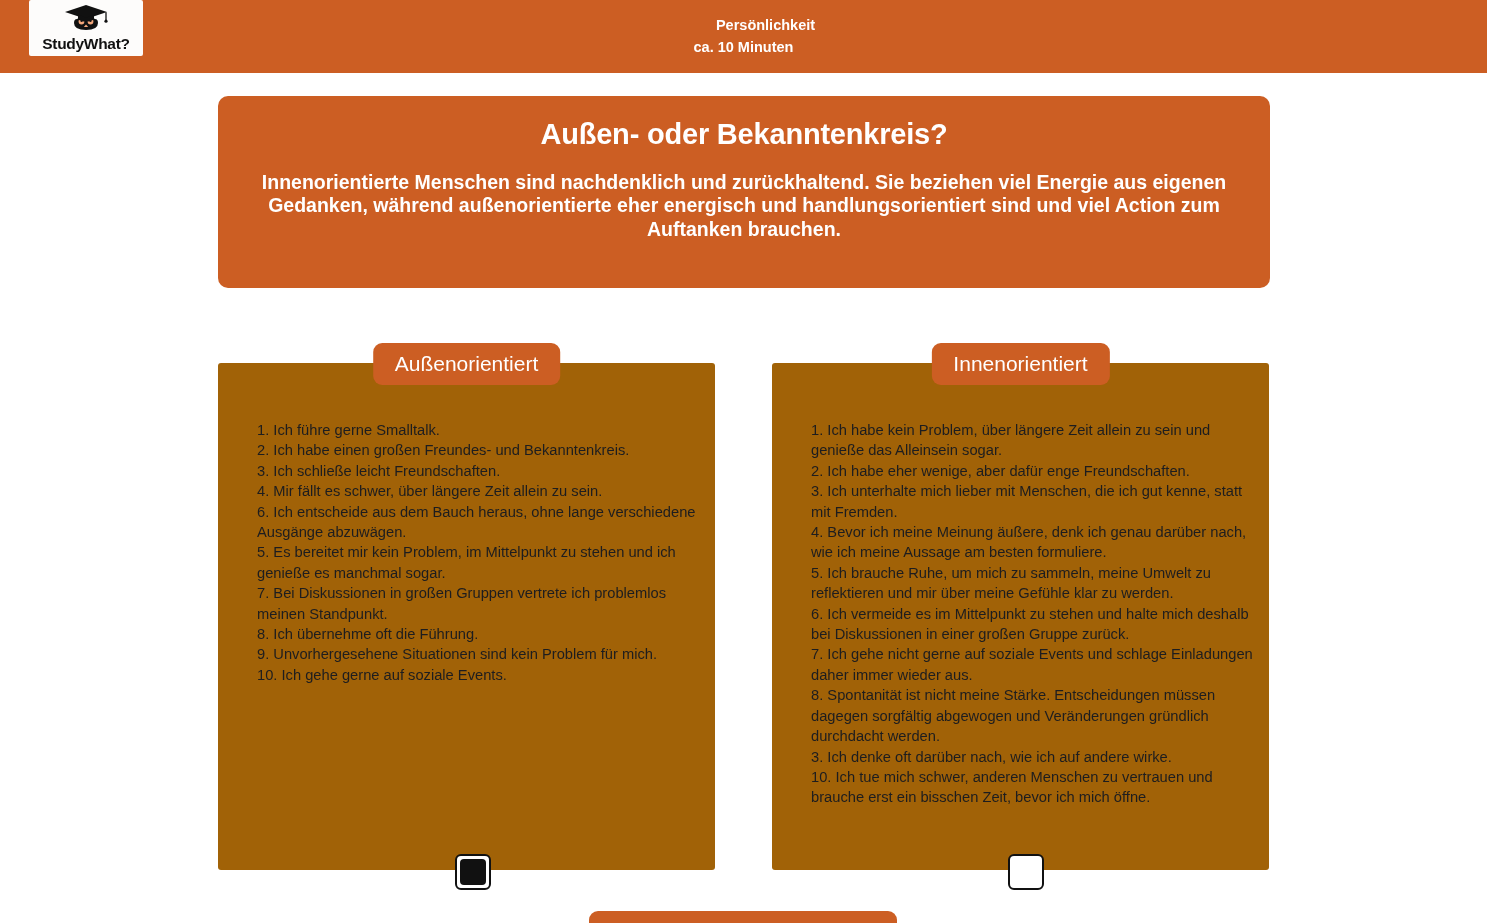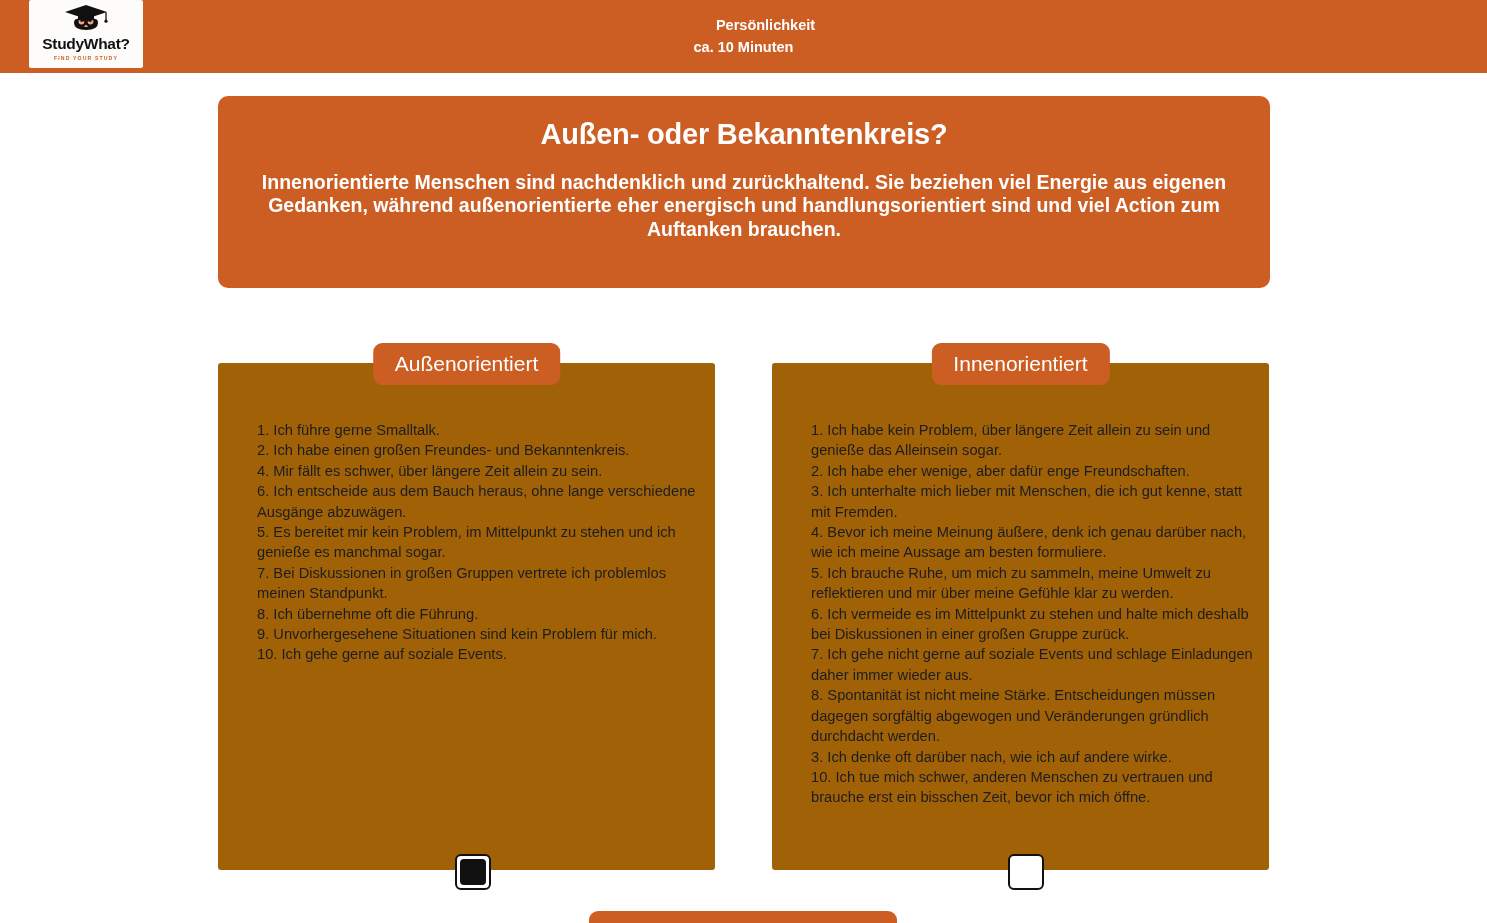--- a/index.html
+++ b/index.html
@@ -21,21 +21,21 @@
     display: flex;
     align-items: center;
     justify-content: center;
   }
 
   .logo-box {
     position: absolute;
     left: 29px;
     top: 0;
     width: 114px;
-    height: 68px;
+    height: 56px;
     background: #FDFCFB;
     border-radius: 2px;
     display: flex;
     flex-direction: column;
     align-items: center;
     justify-content: flex-start;
     padding-top: 3px;
     overflow: hidden;
   }
   .logo-mark {
@@ -224,20 +224,21 @@
   <div class="hero-desc">Innenorientierte Menschen sind nachdenklich und zurückhaltend. Sie beziehen viel Energie aus eigenen Gedanken, während außenorientierte eher energisch und handlungsorientiert sind und viel Action zum Auftanken brauchen.</div>
 </div>
 
 <div class="columns">
 
   <div class="card left">
     <div class="col-pill">Außenorientiert</div>
     <div class="statements">
       <p>1. Ich führe gerne Smalltalk.</p>
       <p>2. Ich habe einen großen Freundes- und Bekanntenkreis.</p>
+      <p>3. Ich schließe leicht Freundschaften.</p>
       <p>4. Mir fällt es schwer, über längere Zeit allein zu sein.</p>
       <p>6. Ich entscheide aus dem Bauch heraus, ohne lange verschiedene Ausgänge abzuwägen.</p>
       <p>5. Es bereitet mir kein Problem, im Mittelpunkt zu stehen und ich genieße es manchmal sogar.</p>
       <p>7. Bei Diskussionen in großen Gruppen vertrete ich problemlos meinen Standpunkt.</p>
       <p>8. Ich übernehme oft die Führung.</p>
       <p>9. Unvorhergesehene Situationen sind kein Problem für mich.</p>
       <p>10. Ich gehe gerne auf soziale Events.</p>
     </div>
   </div>
 

